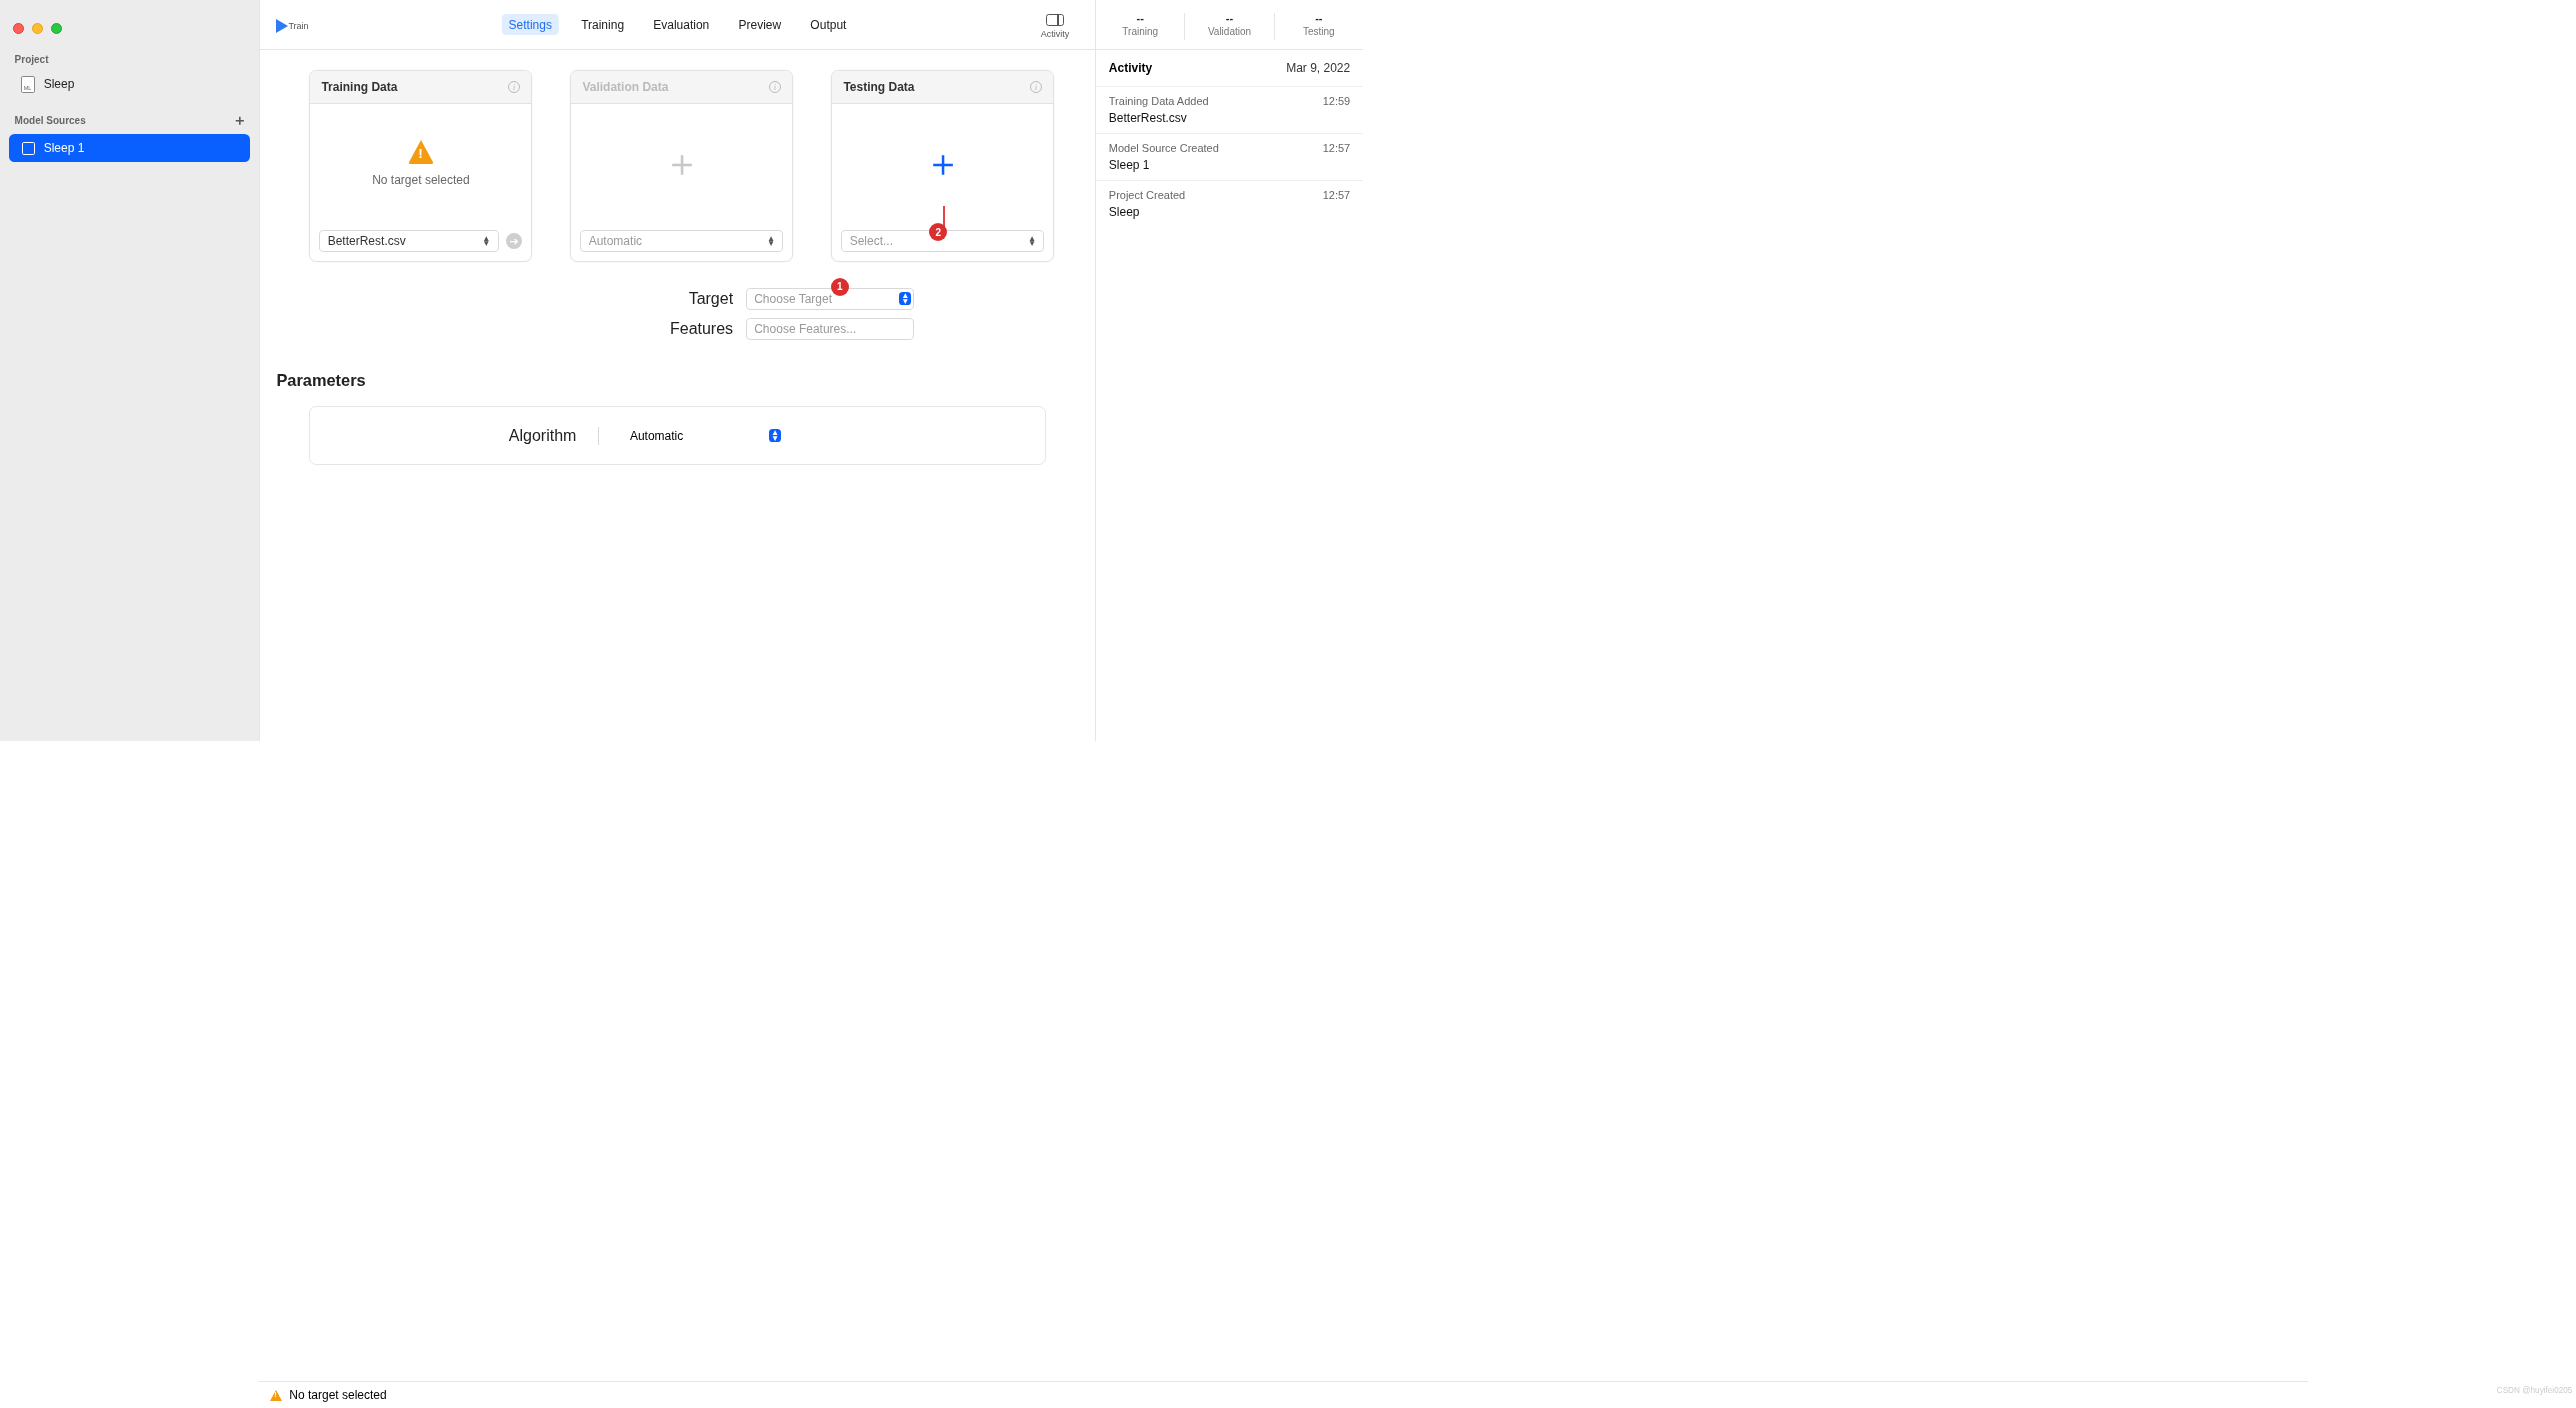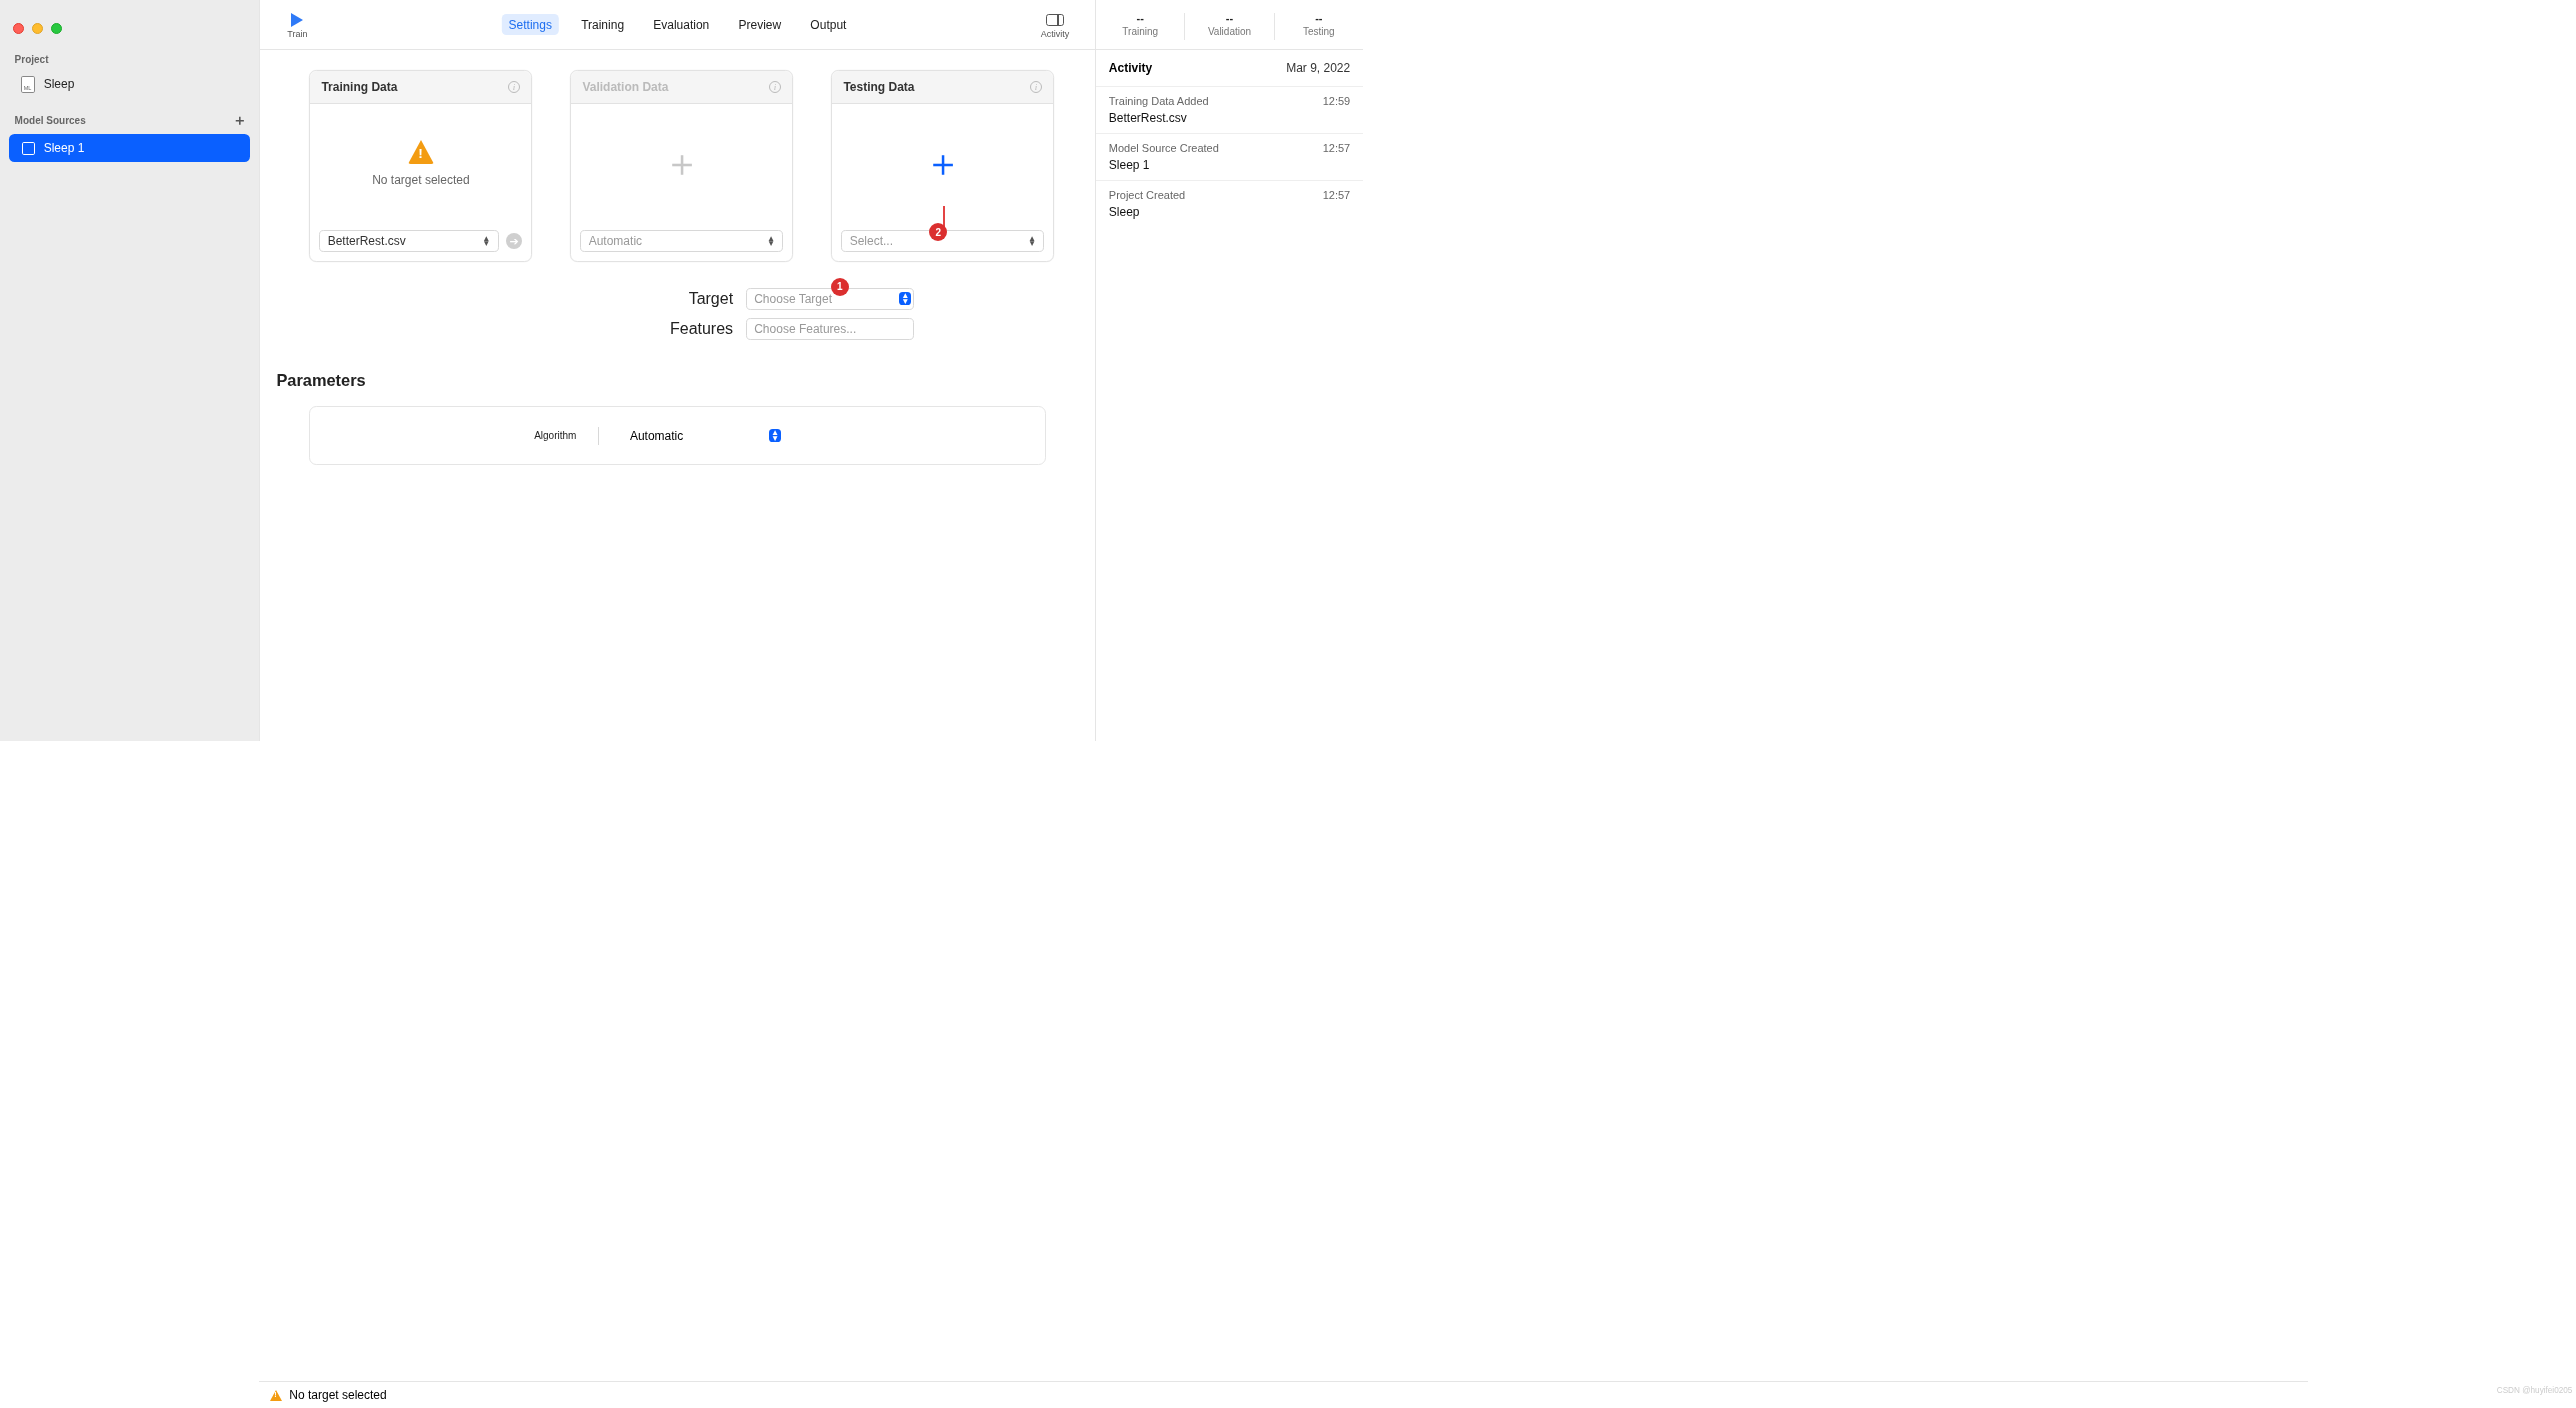--- a/index.html
+++ b/index.html
@@ -19,21 +19,21 @@
   .nav-item { display: flex; align-items: center; gap: 7.3px; padding: 5.5px 11px; margin: 1.8px 9px; border-radius: 5.5px; font-size: 12px; color: #222; }
   .nav-item.selected { background: #0a60ff; color: #fff; }
   .nav-item .icn { width: 16.4px; height: 16.4px; display: inline-flex; align-items: center; justify-content: center; }
   .file-icon { width: 14.6px; height: 16.4px; border: 0.9px solid #888; border-radius: 1.8px; position: relative; background: #fff; }
   .file-icon::after { content: "ML"; position: absolute; font-size: 5.5px; bottom: 0.9px; left: 1.8px; color: #666; }
   .box-icon { width: 12.8px; height: 12.8px; border: 1.4px solid currentColor; border-radius: 1.8px; }
 
   
   .main { flex: 1; display: flex; flex-direction: column; border-left: 0.9px solid #e5e5e5; }
   .toolbar { height: 50px; display: flex; align-items: center; border-bottom: 0.9px solid #e5e5e5; padding: 0 16.4px; position: relative; }
-  .tb-left { display: flex; flex-direction: column; align-items: center; width: 42px; margin-right: 7.3px; }
+  .tb-left { display: flex; flex-direction: row; align-items: center; width: 42px; margin-right: 7.3px; }
   .play { width: 0; height: 0; border-top: 7.3px solid transparent; border-bottom: 7.3px solid transparent; border-left: 12.8px solid #2f7af7; margin-top: 2.7px; }
   .tb-left .lbl { font-size: 9px; color: #555; margin-top: 2.7px; }
   .tabs { position: absolute; left: 50%; transform: translateX(-50%); display: flex; gap: 14.6px; }
   .tab { font-size: 12px; color: #222; padding: 3.6px 7.3px; border-radius: 4.6px; cursor: pointer; }
   .tab.active { background: #e0ecff; color: #1d6ef0; }
   .tb-right { margin-left: auto; display: flex; flex-direction: column; align-items: center; width: 47px; }
   .panel-icon { width: 18px; height: 12.8px; border: 1.4px solid #555; border-radius: 2.7px; position: relative; margin-top: 3.6px; }
   .panel-icon::after { content: ""; position: absolute; right: 4.6px; top: 0; bottom: 0; width: 1.4px; background: #555; }
   .tb-right .lbl { font-size: 9px; color: #555; margin-top: 2.7px; }
 
@@ -63,21 +63,21 @@
   .badge { position: absolute; width: 18px; height: 18px; border-radius: 50%; background: #db2f2f; color: #fff; font-size: 10px; font-weight: 700; display: flex; align-items: center; justify-content: center; z-index: 5; }
 
   .form-rows { margin: 25.5px 0 3.6px 0; display: flex; flex-direction: column; gap: 8.2px; align-items: center; }
   .form-row { display: flex; align-items: center; gap: 12.8px; }
   .form-row .flabel { width: 292px; text-align: right; font-size: 16px; color: #222; }
   .form-row .select { width: 168px; flex: none; }
   .blue-stepper { background: #0a60ff; color: #fff; border-radius: 3.6px; padding: 0.9px 1.8px; font-size: 8.2px; line-height: 5.5px; display: flex; flex-direction: column; align-items: center; }
   .form-row .select.with-blue { padding-right: 1.8px; }
 
   .param-card { margin: 16.4px 33px 0 33px; border: 0.9px solid #e5e5e5; border-radius: 7.3px; padding: 16.4px 20px; display: flex; align-items: center; gap: 12.8px; }
-  .param-card .flabel { width: 246px; text-align: right; font-size: 10px; color: #222; }
+  .param-card .flabel { width: 246px; text-align: right; font-size: 16px; color: #222; }
   .algo-select { height: 24px; border: 0.9px solid #d8d8d8; border-left: 0.9px solid #d8d8d8; border-radius: 0 4.6px 4.6px 0; display: flex; align-items: center; padding: 0 5.5px 0 9px; font-size: 12px; gap: 86px; }
   .algo-divider { width: 0.9px; height: 18px; background: #d8d8d8; margin: 0 9px; }
 
   .statusbar { position: absolute; bottom: 0; left: 259px; right: 268px; border-top: 0.9px solid #e5e5e5; background: #fff; height: 27px; display: flex; align-items: center; gap: 7.3px; padding: 0 11px; font-size: 12px; }
   .warn-small { width: 0; height: 0; border-left: 6.4px solid transparent; border-right: 6.4px solid transparent; border-bottom: 11px solid #f39c12; position: relative; }
   .warn-small::after { content: "!"; position: absolute; color: #fff; font-size: 7.3px; font-weight: 700; left: -1.8px; top: 0.9px; }
 
   
   .rpanel { width: 268px; border-left: 0.9px solid #e5e5e5; display: flex; flex-direction: column; }
   .rp-top { height: 50px; border-bottom: 0.9px solid #e5e5e5; display: flex; align-items: stretch; }

